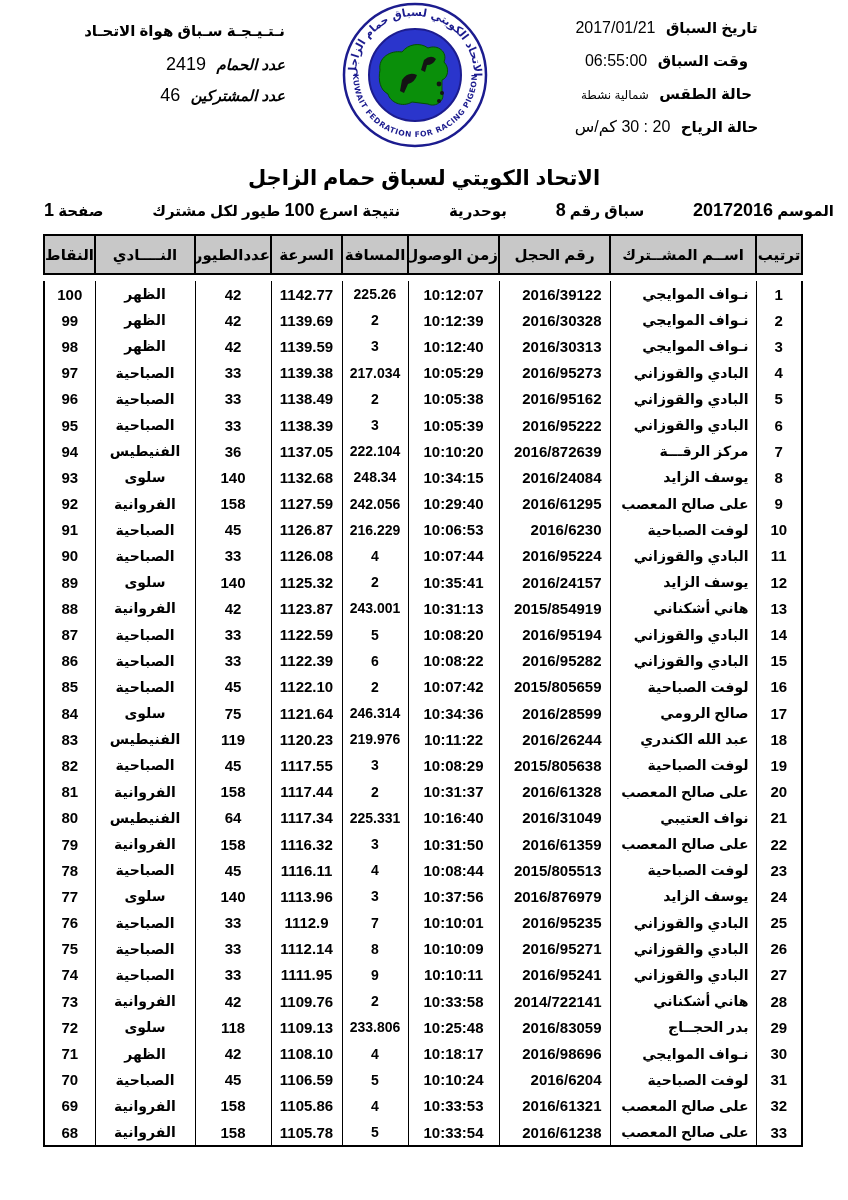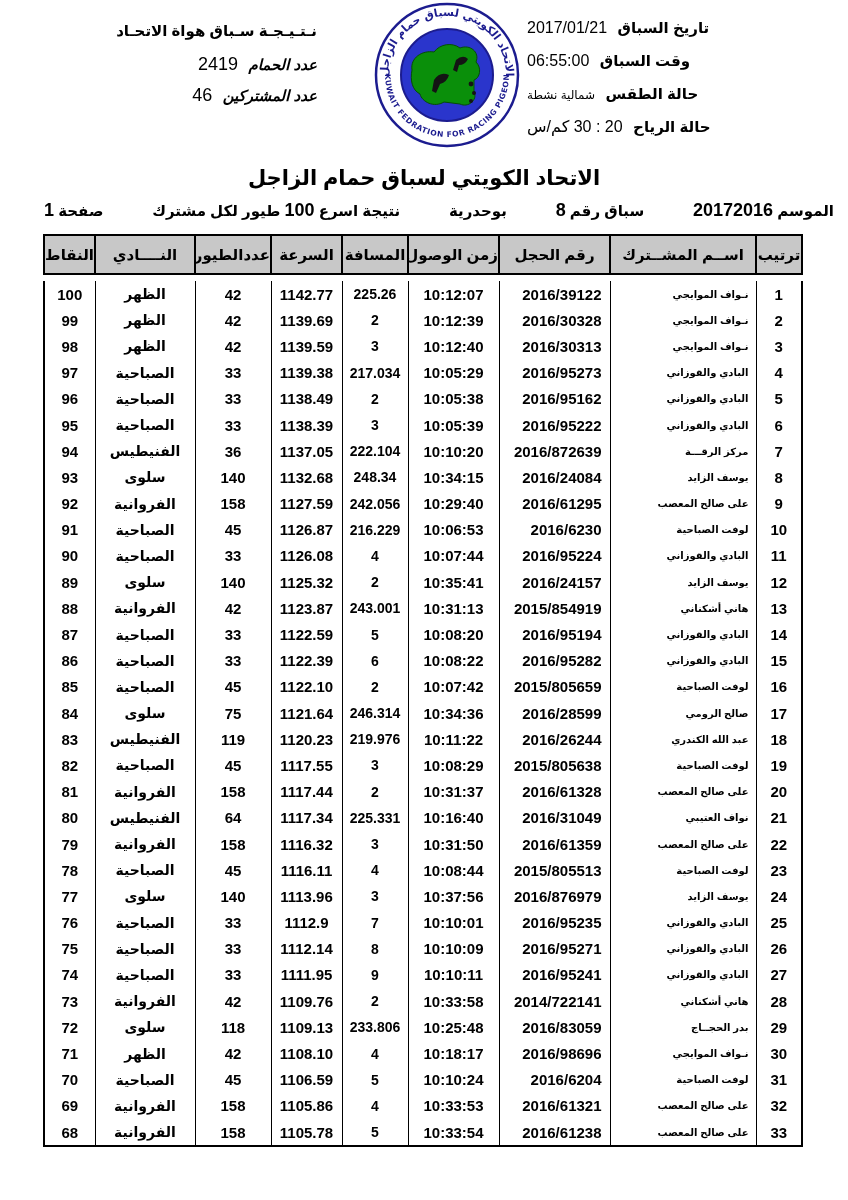--- a/index.html
+++ b/index.html
@@ -4,28 +4,28 @@
 <style>
   html,body{margin:0;padding:0;background:#fff;}
   body{
     width:848px;height:1200px;
     font-family:"Liberation Sans","DejaVu Sans",sans-serif;
     color:#000;
   }
   .page{position:relative;width:848px;height:1200px;direction:rtl;overflow:hidden;}
 
   
-  .top{direction:ltr;display:flex;height:154px;padding-left:32px;}
+  .top{direction:ltr;display:flex;height:154px;}
   .info-left{width:335px;box-sizing:border-box;padding:22px 50px 0 0;direction:rtl;text-align:right;}
   .info-left .line1{font-weight:bold;font-size:15px;letter-spacing:.5px;margin-bottom:14px;}
   .info-left .stat{margin-bottom:10px;}
   .info-left .lbl{font-weight:bold;font-size:15px;font-style:italic;}
   .info-left .num{font-size:18px;margin-right:6px;}
   .logo-wrap{width:160px;display:flex;justify-content:center;}
-  .info-right{flex:1;box-sizing:border-box;padding:16px 10px 0 0;direction:rtl;text-align:left;}
+  .info-right{flex:1;box-sizing:border-box;padding:16px 10px 0 0;direction:rtl;text-align:center;}
   .info-right .row{height:33px;line-height:24px;}
   .info-right .lbl{font-weight:bold;font-size:15px;}
   .info-right .val{font-size:16px;margin-right:6px;}
   .info-right .val.small{font-size:12px;}
 
   
   .page-title{text-align:center;font-weight:bold;font-size:21px;margin:12px 0 10px;}
   .meta{display:flex;justify-content:space-between;align-items:baseline;
         padding:0 14px 0 44px;height:30px;font-weight:bold;font-size:15px;}
   .meta .num{font-size:18px;}
@@ -39,21 +39,21 @@
     background:#c8c8c8;border:2px solid #000;
     font-weight:bold;font-size:15px;height:37px;padding:0;white-space:nowrap;overflow:hidden;
   }
   .body-table{margin-top:6px;border:2px solid #000;border-top:none;}
   .body-table td{
     border-left:1px solid #000;
     font-weight:bold;font-size:15px;height:26.2px;padding:0;text-align:center;
     white-space:nowrap;overflow:hidden;
   }
   .body-table td:last-child{border-left:none;}
-  .body-table td:nth-child(2){text-align:right;padding-right:7px;font-size:10px;}
+  .body-table td:nth-child(2){text-align:right;padding-right:7px;font-size:14px;}
   .body-table td:nth-child(3){text-align:right;padding-right:8px;}
   .body-table td:nth-child(5){font-size:14px;}
   .body-table td:nth-child(8){font-size:14px;}
 </style>
 </head>
 <body>
 
 <div class="page">
 
   <div class="top">

